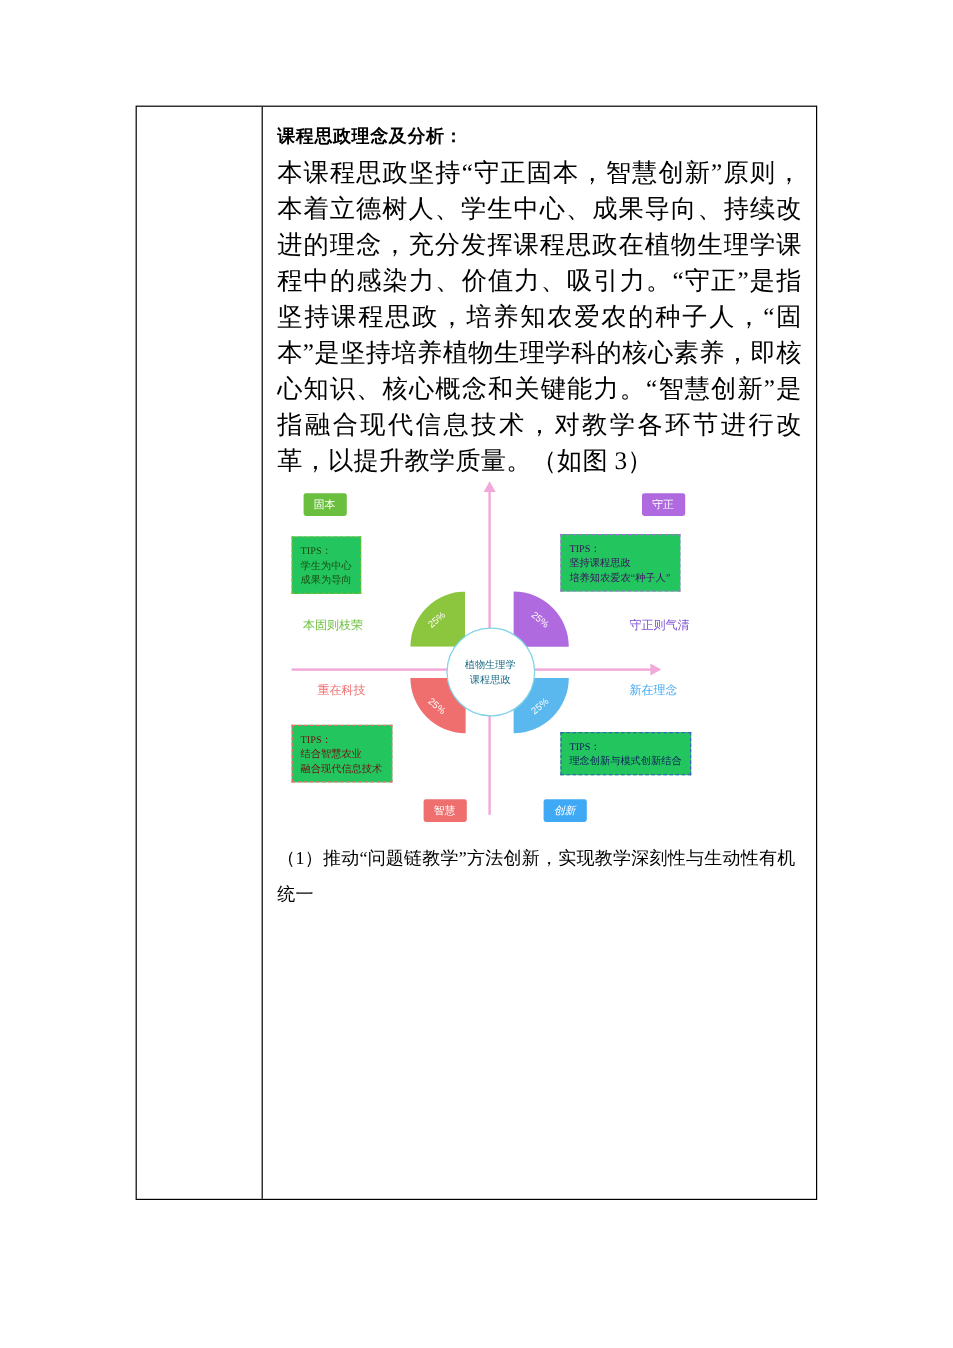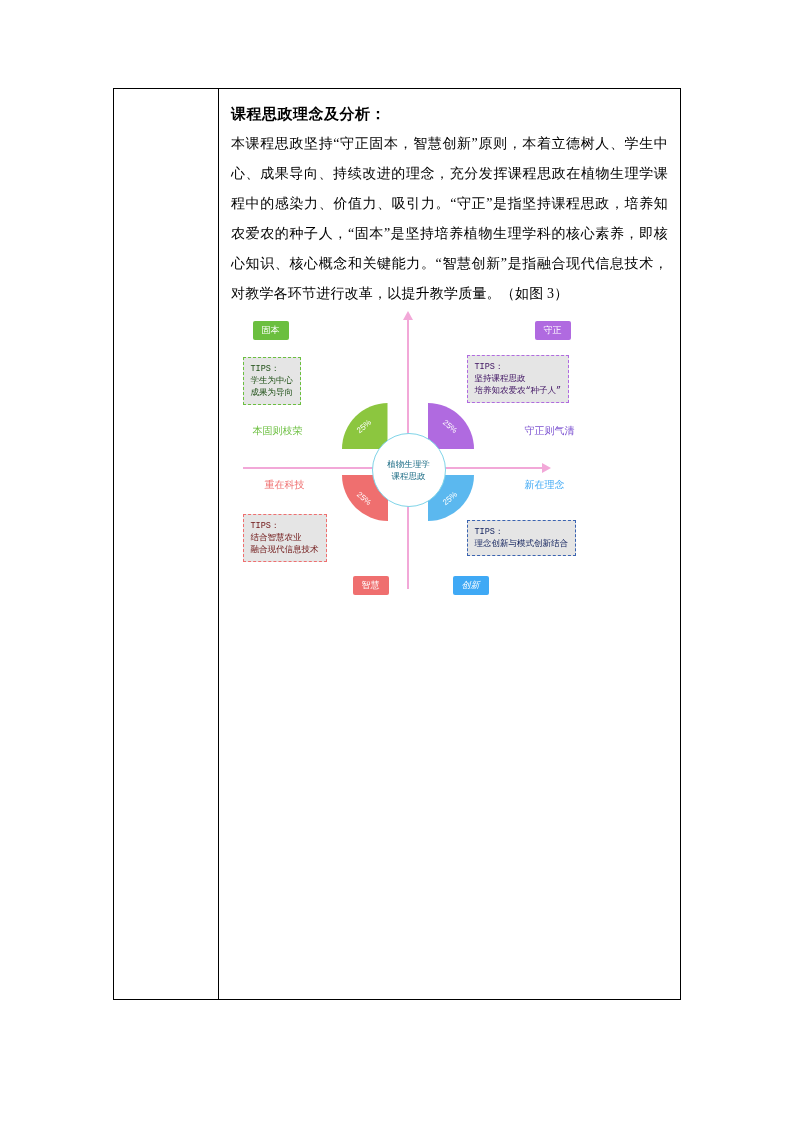--- a/index.html
+++ b/index.html
@@ -45,21 +45,21 @@
   }
   .heading {
     font-family: "Liberation Sans", sans-serif;
     font-weight: bold;
     font-size: 15px;
     line-height: 26px;
     margin: 0 0 2px 0;
     letter-spacing: 0.5px;
   }
   .para {
-    font-size: 14px;
+    font-size: 21px;
     line-height: 30px;
     text-align: justify;
     margin: 0;
     letter-spacing: 0.2px;
   }
   .caption {
     font-size: 15px;
     line-height: 30px;
     margin: 0;
     letter-spacing: 0.2px;
@@ -120,25 +120,25 @@
     border-radius: 2px;
     white-space: nowrap;
   }
   .tag-gu-ben { left: 18px; top: 4px; background: #6bbf3f; }
   .tag-shou-zheng { left: 300px; top: 4px; background: #b06ae0; }
   .tag-zhi-hui { left: 118px; top: 259px; background: #ef6f6f; }
   .tag-chuang-xin { left: 218px; top: 259px; background: #3fa9f5; font-style: italic; }
 
   .tips {
     position: absolute;
-    font-family: Liberation Mono, monospace;
+    font-family: Liberation Serif, serif;
     font-size: 8.5px;
     line-height: 12px;
     padding: 5px 7px;
-    background: #e5e5e5;
+    background: #22c55e;
     white-space: nowrap;
   }
   .tips-1 { left: 8px;  top: 40px;  border: 1px dashed #6bbf3f; color: #1b4d12; }
   .tips-2 { left: 232px; top: 38px; border: 1px dashed #b06ae0; color: #3d1060; }
   .tips-3 { left: 8px;  top: 197px; border: 1px dashed #ef6f6f; color: #6d1212; }
   .tips-4 { left: 232px; top: 203px; border: 1px dashed #3a63b0; color: #10205c; }
 
   .quad-label {
     position: absolute;
     font-family: "Liberation Sans", sans-serif;
@@ -275,17 +275,18 @@
         </div>
 
         <div class="center-circle">
           <div>植物生理学</div>
           <div>课程思政</div>
         </div>
 
       </div>
 
 
+      <p class="para-sub">（1）推动“问题链教学”方法创新，实现教学深刻性与生动性有机统一</p>
 
 
     </div>
   </div>
 </div>
 
 </body></html>

